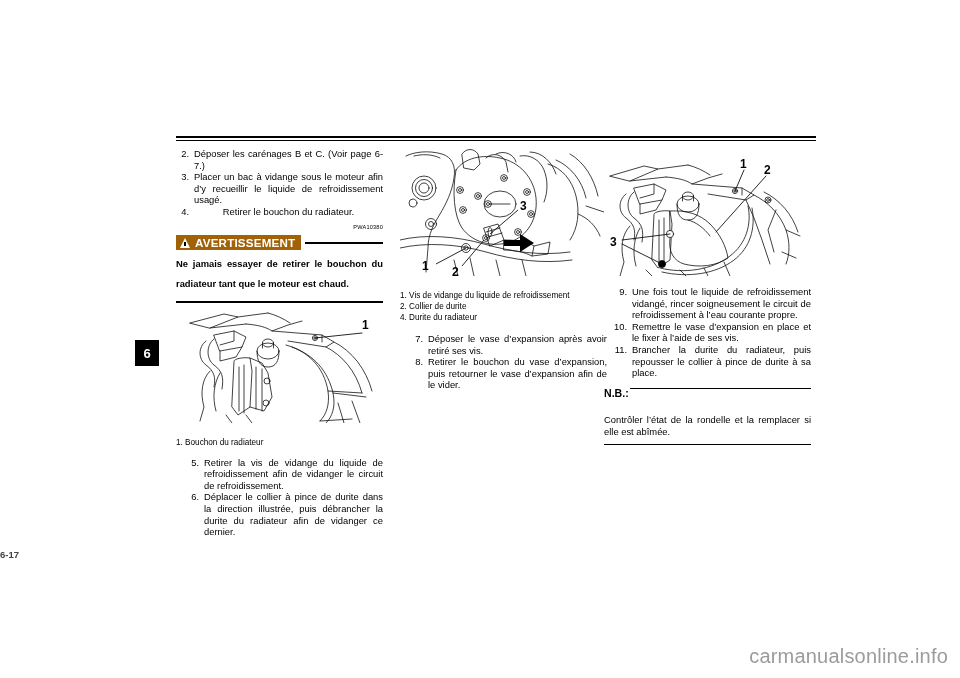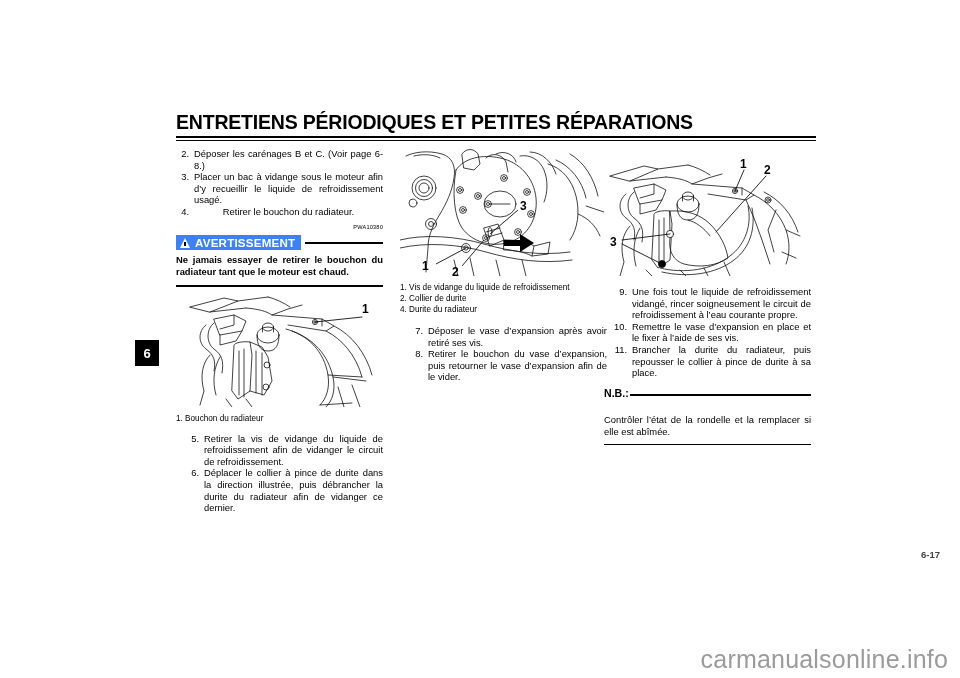--- a/index.html
+++ b/index.html
@@ -113,21 +113,21 @@
     color: #000;
     margin-top: 4px;
     margin-bottom: 2px;
   }
   .warn-banner-row {
     display: flex;
     align-items: center;
     height: 15px;
   }
   .warn-banner {
-    background: #3b82f6;
+    background: #a16207;
     color: #fff;
     height: 15px;
     display: inline-flex;
     align-items: center;
     padding: 0 6px 0 4px;
     box-sizing: border-box;
   }
   .warn-tri {
     display: inline-block;
     width: 0; height: 0;
@@ -154,36 +154,35 @@
   }
   .warn-rule-fill {
     flex: 1;
     height: 2px;
     background: #000;
     margin-left: 4px;
   }
   .warn-text {
     font-weight: bold;
     font-size: 9.4px;
-    line-height: 12px;
+    line-height: 20px;
     text-align: justify;
     margin-top: 4px;
   }
   .rule-full {
     width: 100%;
     height: 1.4px;
     background: #000;
     margin-top: 7px;
     margin-bottom: 8px;
   }
 
   
   .nb-row {
     display: flex;
-    align-items: flex-end;
     margin-top: 9px;
   }
   .nb-label {
     font-size: 10.6px;
     font-weight: bold;
     line-height: 1;
   }
   .nb-rule-fill {
     flex: 1;
     height: 1.4px;
@@ -201,71 +200,70 @@
     width: 100%;
     height: 1.4px;
     background: #000;
     margin-top: 6px;
   }
 
   
   .fig-caption {
     font-size: 8.2px;
     line-height: 11px;
-    margin-top: 6px;
+    margin-top: 14px;
   }
   .fig-caption .cap-line { white-space: nowrap; }
 
   
   .figure {
     position: relative;
     width: 207px;
     background: #fff;
   }
   .figure svg { display: block; width: 100%; height: 100%; }
 
   
   .folio {
     position: absolute;
     left: 0;
     top: 549px;
     width: 940px;
-    text-align: right;
+    text-align: left;
     font-size: 9.5px;
     font-weight: bold;
     color: #444;
   }
   .watermark {
     position: absolute;
     right: 12px;
     top: 645px;
-    font-size: 25px;
+    font-size: 20px;
     color: #9b9b9b;
     letter-spacing: 0.2px;
   }
 </style>
 </head>
 <body>
 
 <div class="page">
 
-  <div class="page-title">ENTRETIENS PÉRIODIQUES ET PETITES RÉPARATIONS</div>
   <div class="title-rule-thick"></div>
   <div class="title-rule-thin"></div>
 
   <div class="chapter-tab">
     <span>6</span>
   </div>
 
   <div class="col col-1">
 
     <div class="steps">
       <div class="step">
         <span class="step-num">2.</span>
-        <span class="step-body">Déposer les carénages B et C. (Voir page 6-8.)</span>
+        <span class="step-body">Déposer les carénages B et C. (Voir page 6-7.)</span>
       </div>
       <div class="step">
         <span class="step-num">3.</span>
         <span class="step-body">Placer un bac à vidange sous le moteur afin d’y recueillir le liquide de refroidissement usagé.</span>
       </div>
       <div class="step">
         <span class="step-num">4.</span>
         <span class="step-body step-body.last-nofill" style="text-align:center">Retirer le bouchon du radiateur.</span>
       </div>
     </div>

